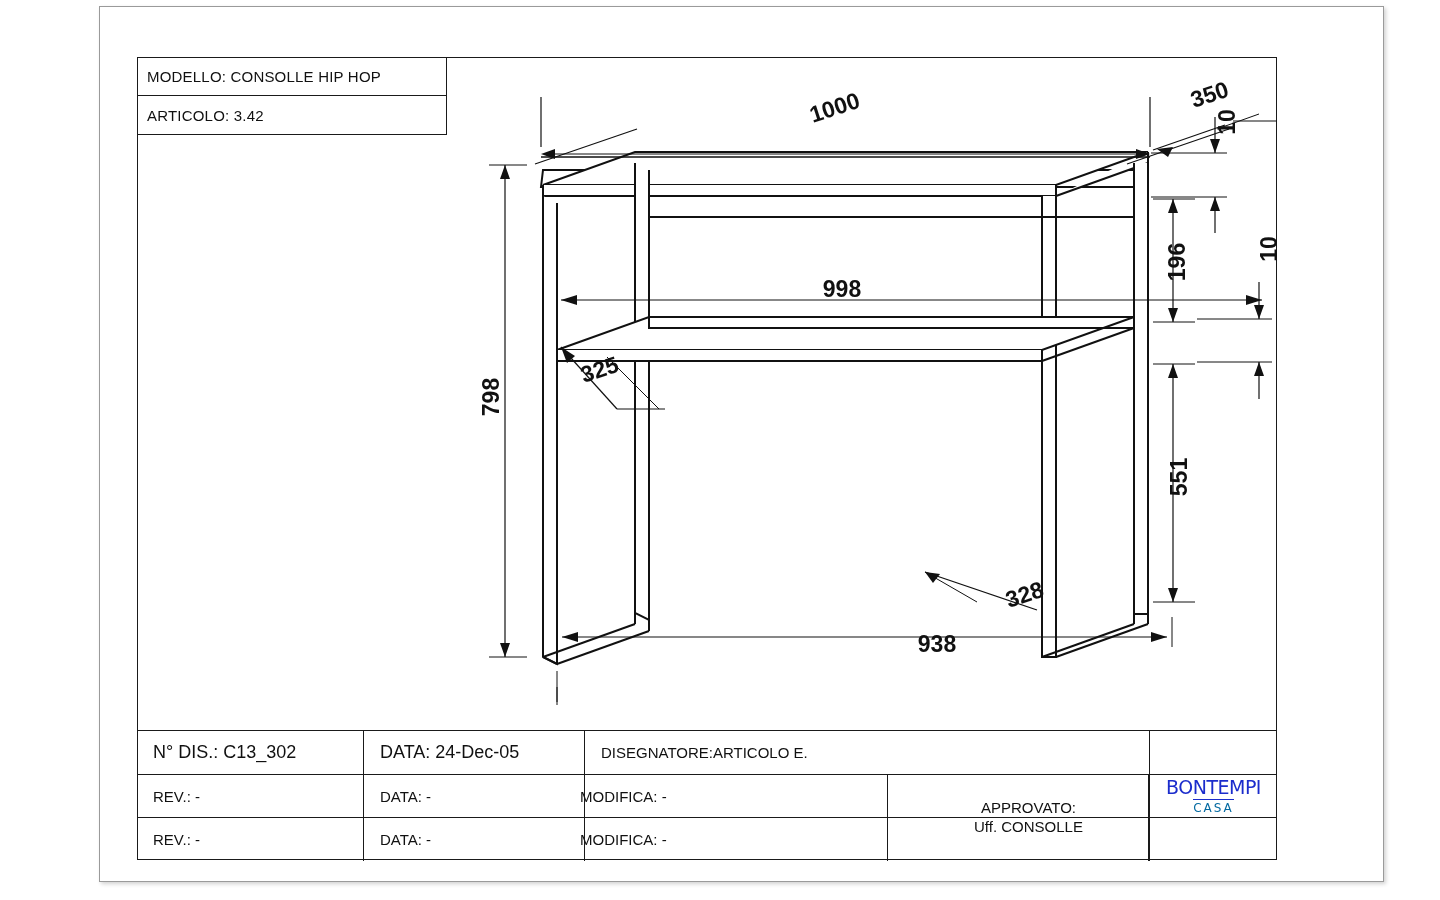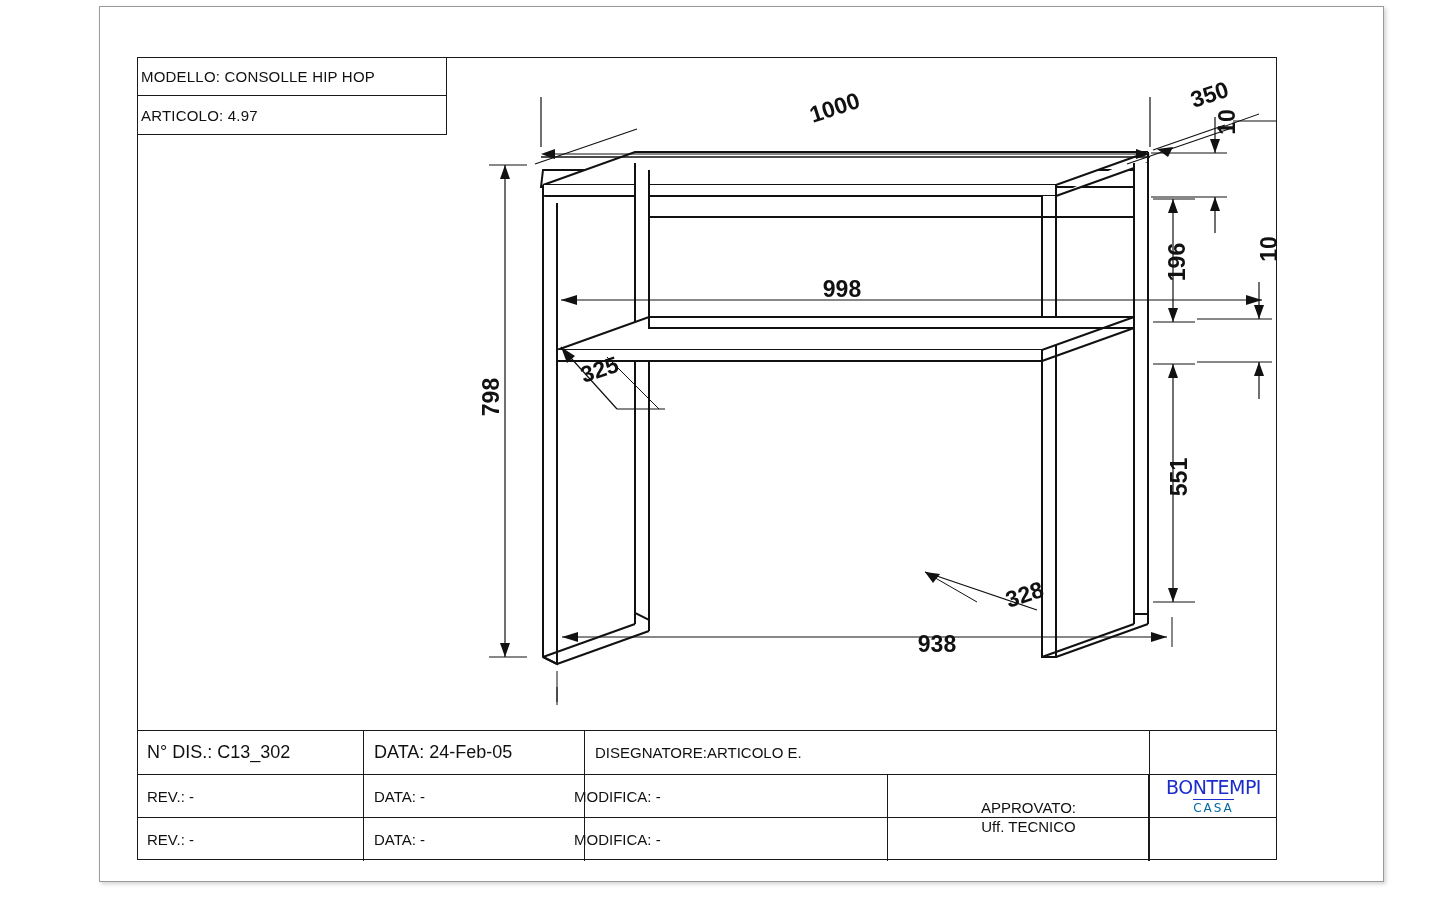--- a/index.html
+++ b/index.html
@@ -49,21 +49,21 @@
     height: 78px;
     border-right: 1px solid #1a1a1a;
     border-bottom: 1px solid #1a1a1a;
     box-sizing: border-box;
   }
   .header-row {
     height: 39px;
     box-sizing: border-box;
     display: flex;
     align-items: center;
-    padding-left: 4px;
+    padding-left: 10px;
     font-size: 15px;
     color: #111;
     letter-spacing: 0.2px;
   }
   .header-row.first { border-bottom: 1px solid #1a1a1a; }
 
   
   .titleblock {
     position: absolute;
     left: 137px;
@@ -82,21 +82,21 @@
   .tb-r1 { top: 0; height: 44px; border-bottom: 1px solid #1a1a1a; }
   .tb-r2 { top: 44px; height: 43px; border-bottom: 1px solid #1a1a1a; }
   .tb-r3 { top: 87px; height: 43px; }
   .cell {
     position: absolute;
     top: 0;
     height: 100%;
     box-sizing: border-box;
     display: flex;
     align-items: center;
-    padding-left: 10px;
+    padding-left: 16px;
     font-size: 15px;
     color: #111;
   }
   .cell.big { font-size: 18px; }
   
   .c1 { left: 0;   width: 227px; border-right: 1px solid #1a1a1a; }
   .c2 { left: 227px; width: 221px; border-right: 1px solid #1a1a1a; }
   .c3 { left: 427px; width: 324px; border-right: 1px solid #1a1a1a; }
   .c3w { left: 448px; width: 695px; }
 
@@ -168,21 +168,21 @@
 <div id="sheet">
 
   <div class="frame-outer"></div>
   <div class="frame-inner"></div>
 
   <div class="header-box">
     <div class="header-row first">
       <span>MODELLO: CONSOLLE HIP HOP</span>
     </div>
     <div class="header-row">
-      <span>ARTICOLO: 4.97</span>
+      <span>ARTICOLO: 3.42</span>
     </div>
   </div>
 
   <div id="drawing">
     <svg width="1140" height="673" viewBox="0 0 1140 673" xmlns="http://www.w3.org/2000/svg">
       <g fill="none" stroke="#111111" stroke-width="2" stroke-linejoin="miter">
 
         <polygon points="394,123 1010,123 1010,101 394,101" fill="#ffffff" stroke="none"></polygon>
         <path d="M 404,130 L 1007,130 L 1009,113 L 406,113 Z" fill="#ffffff"></path>
 
@@ -313,21 +313,21 @@
     </svg>
   </div>
 
   <div class="titleblock">
 
     <div class="tb-row tb-r1">
       <div class="cell c1 big">
         <span>N° DIS.: C13_302</span>
       </div>
       <div class="cell c2 big">
-        <span>DATA: 24-Feb-05</span>
+        <span>DATA: 24-Dec-05</span>
       </div>
       <div class="cell c3w">
         <span>DISEGNATORE:ARTICOLO E.</span>
       </div>
     </div>
 
     <div class="tb-row tb-r2">
       <div class="cell c1">
         <span>REV.: -</span>
       </div>
@@ -346,21 +346,21 @@
       <div class="cell c2">
         <span>DATA: -</span>
       </div>
       <div class="cell c3">
         <span>MODIFICA: -</span>
       </div>
     </div>
 
     <div class="approve-wrap">
       <span>APPROVATO:</span>
-      <span>Uff. TECNICO</span>
+      <span>Uff. CONSOLLE</span>
     </div>
 
     <div class="logo-wrap">
       <span class="logo-main">BONTEMPI</span>
       <span class="logo-sub">CASA</span>
     </div>
   </div>
 </div>
 
 </body></html>

